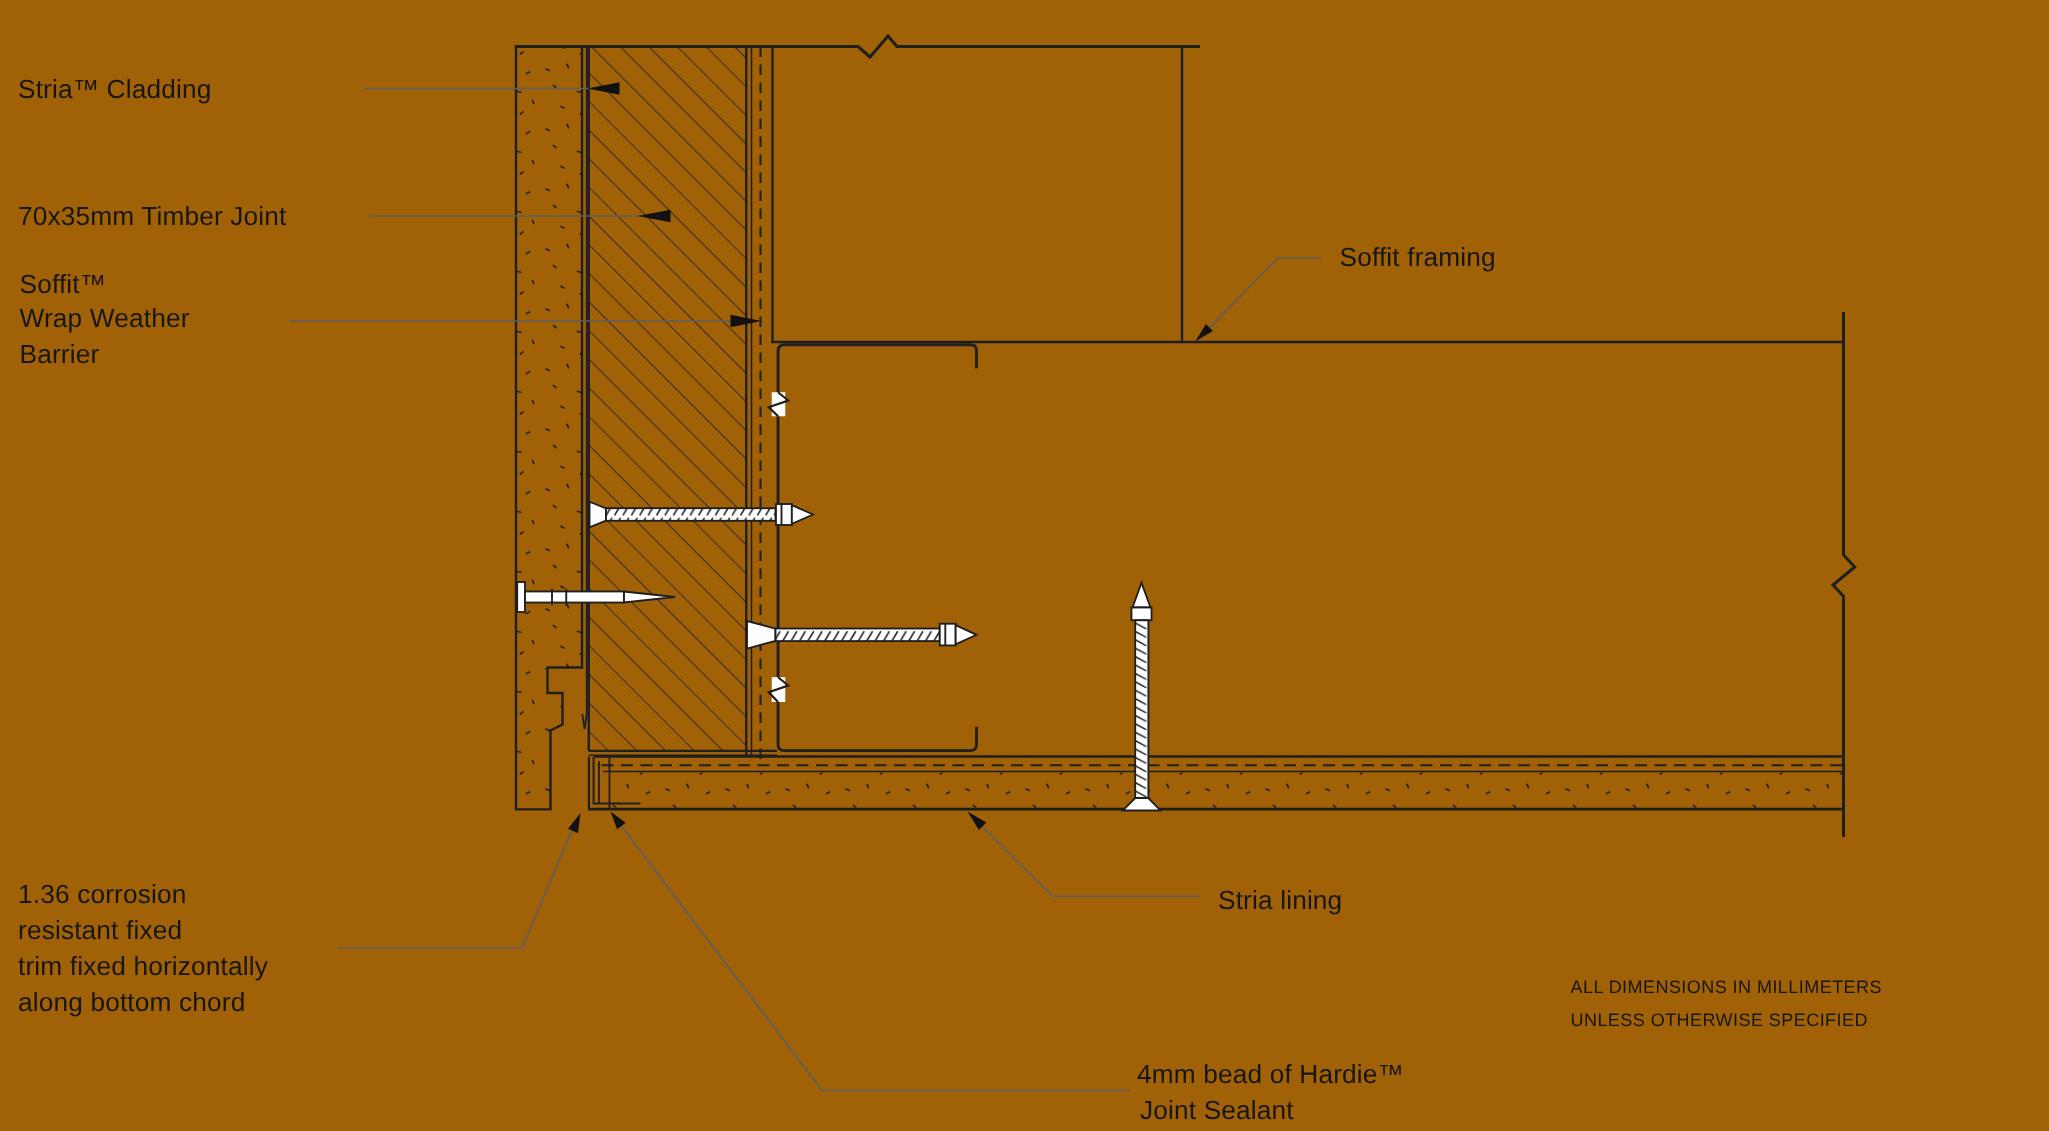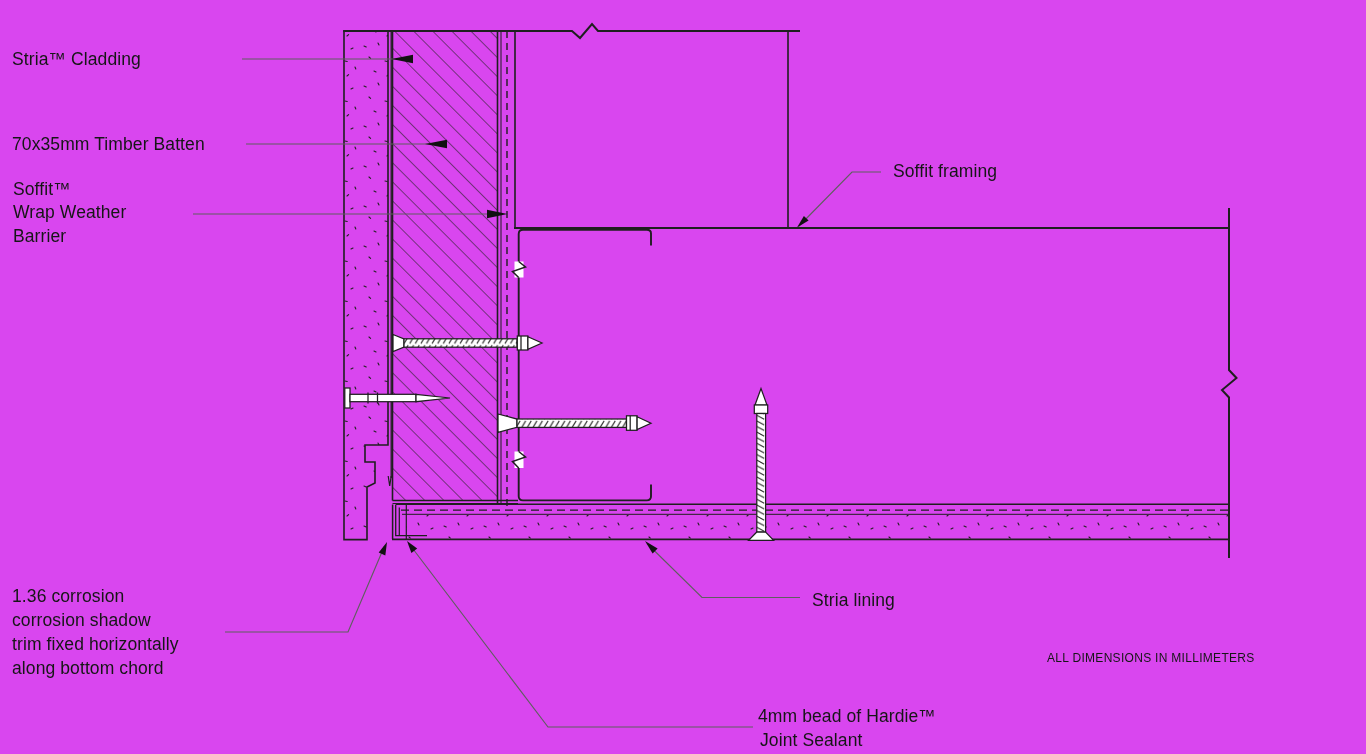--- a/index.html
+++ b/index.html
@@ -1,17 +1,17 @@
 <!DOCTYPE html>
 <html><head>
 <meta charset="utf-8">
 <style>
   html,body{margin:0;padding:0;background:#fff;}
   #stage{
-    position:relative;width:1366px;height:754px;background:#d946ef;
+    position:relative;width:1366px;height:754px;background:#a16207;
     font-family:"Liberation Sans", sans-serif;overflow:hidden;
   }
   #linework{position:absolute;left:0;top:0;}
   .lbl{
     position:absolute;color:#161616;font-size:17.5px;line-height:1.18;
     white-space:nowrap;letter-spacing:0.1px;
   }
   .note{font-size:12px;letter-spacing:0.3px;}
 </style>
 </head>
@@ -151,32 +151,33 @@
       <polygon points="425,144 447,139.8 447,148.2"></polygon>
       <polygon points="507.5,214 487,209.8 487,218.2"></polygon>
       <polygon points="797,227.5 808.6,220.6 803.9,216"></polygon>
       <polygon points="645,541 657.6,548.4 652.6,553.4"></polygon>
       <polygon points="387,542 385.3,555.5 378.7,552.5"></polygon>
       <polygon points="407,541 417.2,548.5 411.4,552.9"></polygon>
     </g>
   </svg>
 
   <div class="lbl" style="left:12px;top:49px">Stria™ Cladding</div>
-  <div class="lbl" style="left:12px;top:134px">70x35mm Timber Batten</div>
+  <div class="lbl" style="left:12px;top:134px">70x35mm Timber Joint</div>
 
   <div class="lbl" style="left:13px;top:179px">Soffit™</div>
   <div class="lbl" style="left:13px;top:202px">Wrap Weather</div>
   <div class="lbl" style="left:13px;top:226px">Barrier</div>
 
   <div class="lbl" style="left:893px;top:161px">Soffit framing</div>
   <div class="lbl" style="left:812px;top:590px">Stria lining</div>
 
   <div class="lbl" style="left:12px;top:586px">1.36 corrosion</div>
-  <div class="lbl" style="left:12px;top:610px">corrosion shadow</div>
+  <div class="lbl" style="left:12px;top:610px">resistant fixed</div>
   <div class="lbl" style="left:12px;top:634px">trim fixed horizontally</div>
   <div class="lbl" style="left:12px;top:658px">along bottom chord</div>
 
   <div class="lbl" style="left:758px;top:706px">4mm bead of Hardie™</div>
   <div class="lbl" style="left:760px;top:730px">Joint Sealant</div>
 
   <div class="lbl note" style="left:1047px;top:651px">ALL DIMENSIONS IN MILLIMETERS</div>
+  <div class="lbl note" style="left:1047px;top:673px">UNLESS OTHERWISE SPECIFIED</div>
 
 </div>
 
 </body></html>

